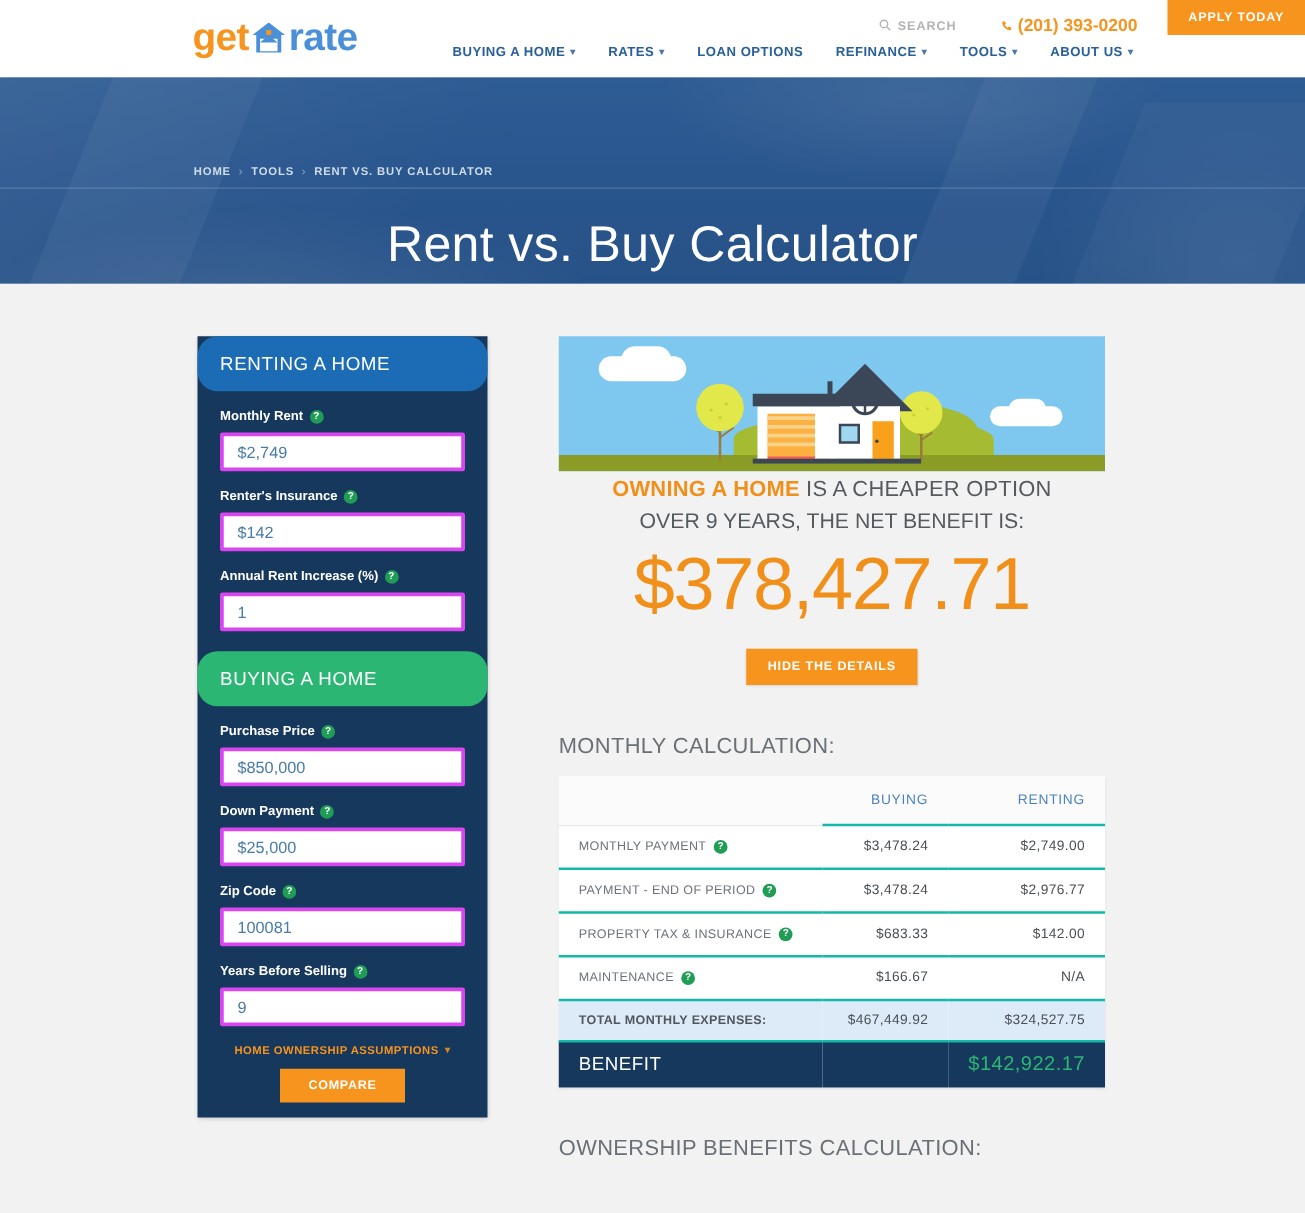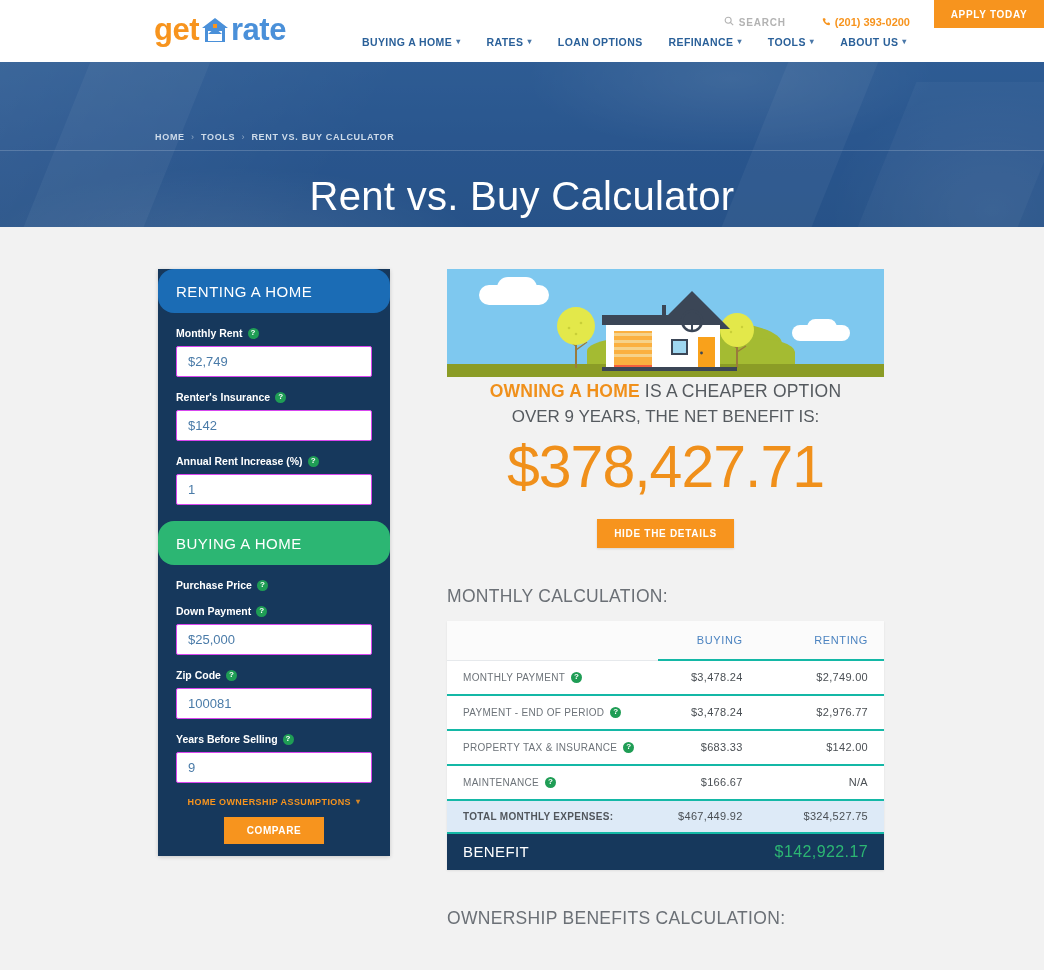--- a/index.html
+++ b/index.html
@@ -32,21 +32,21 @@
     right: 134px; top: 0;
     display: flex; align-items: flex-end; height: 28px;
   }
   .util .search {
     display: flex; align-items: center; gap: 5px;
     color: #b3b3b3; font-size: 10px; letter-spacing: 0.8px; font-weight: bold;
   }
   .util .phone {
     display: flex; align-items: center; gap: 4px;
     margin-left: 36px;
-    color: #f7941e; font-size: 11px; font-weight: bold;
+    color: #f7941e; font-size: 14px; font-weight: bold;
   }
   .apply-btn {
     position: absolute;
     right: 0px; top: 0;
     width: 110px; height: 28px;
     background: #f7941e; color: #fff;
     font-size: 10px; font-weight: bold; letter-spacing: 0.7px;
     display: flex; align-items: center; justify-content: center;
     border: none; cursor: pointer;
   }
@@ -130,21 +130,21 @@
   }
   .help {
     display: inline-flex; align-items: center; justify-content: center;
     width: 11px; height: 11px; border-radius: 50%;
     background: #1f9d55; color: #fff;
     font-size: 8px; font-weight: bold; line-height: 1;
     cursor: pointer; flex: none;
   }
   .field input {
     width: 100%; height: 31px;
-    border: 1px solid #d946ef; border-radius: 2px;
+    border: 3px solid #d946ef; border-radius: 2px;
     background: #ffffff;
     padding: 0 11px;
     font-family: "Liberation Sans", sans-serif;
     font-size: 13px; color: #4a7ba8;
   }
   .field input::placeholder { color: #4a7ba8; }
   .assumptions {
     display: flex; align-items: center; justify-content: center; gap: 5px;
     color: #f7941e; font-size: 9px; font-weight: bold; letter-spacing: 0.4px;
     margin: 12px 0 10px; cursor: pointer;
@@ -349,20 +349,21 @@
     </div>
 
     <div class="panel-head buy">BUYING A HOME</div>
     <div class="panel-body">
 
       <div class="field">
         <div class="field-label">
           <span>Purchase Price</span>
           <span class="help">?</span>
         </div>
+        <input type="text" value="$850,000" style="">
       </div>
 
       <div class="field">
         <div class="field-label">
           <span>Down Payment</span>
           <span class="help">?</span>
         </div>
         <input type="text" value="$25,000" style="">
       </div>
 

